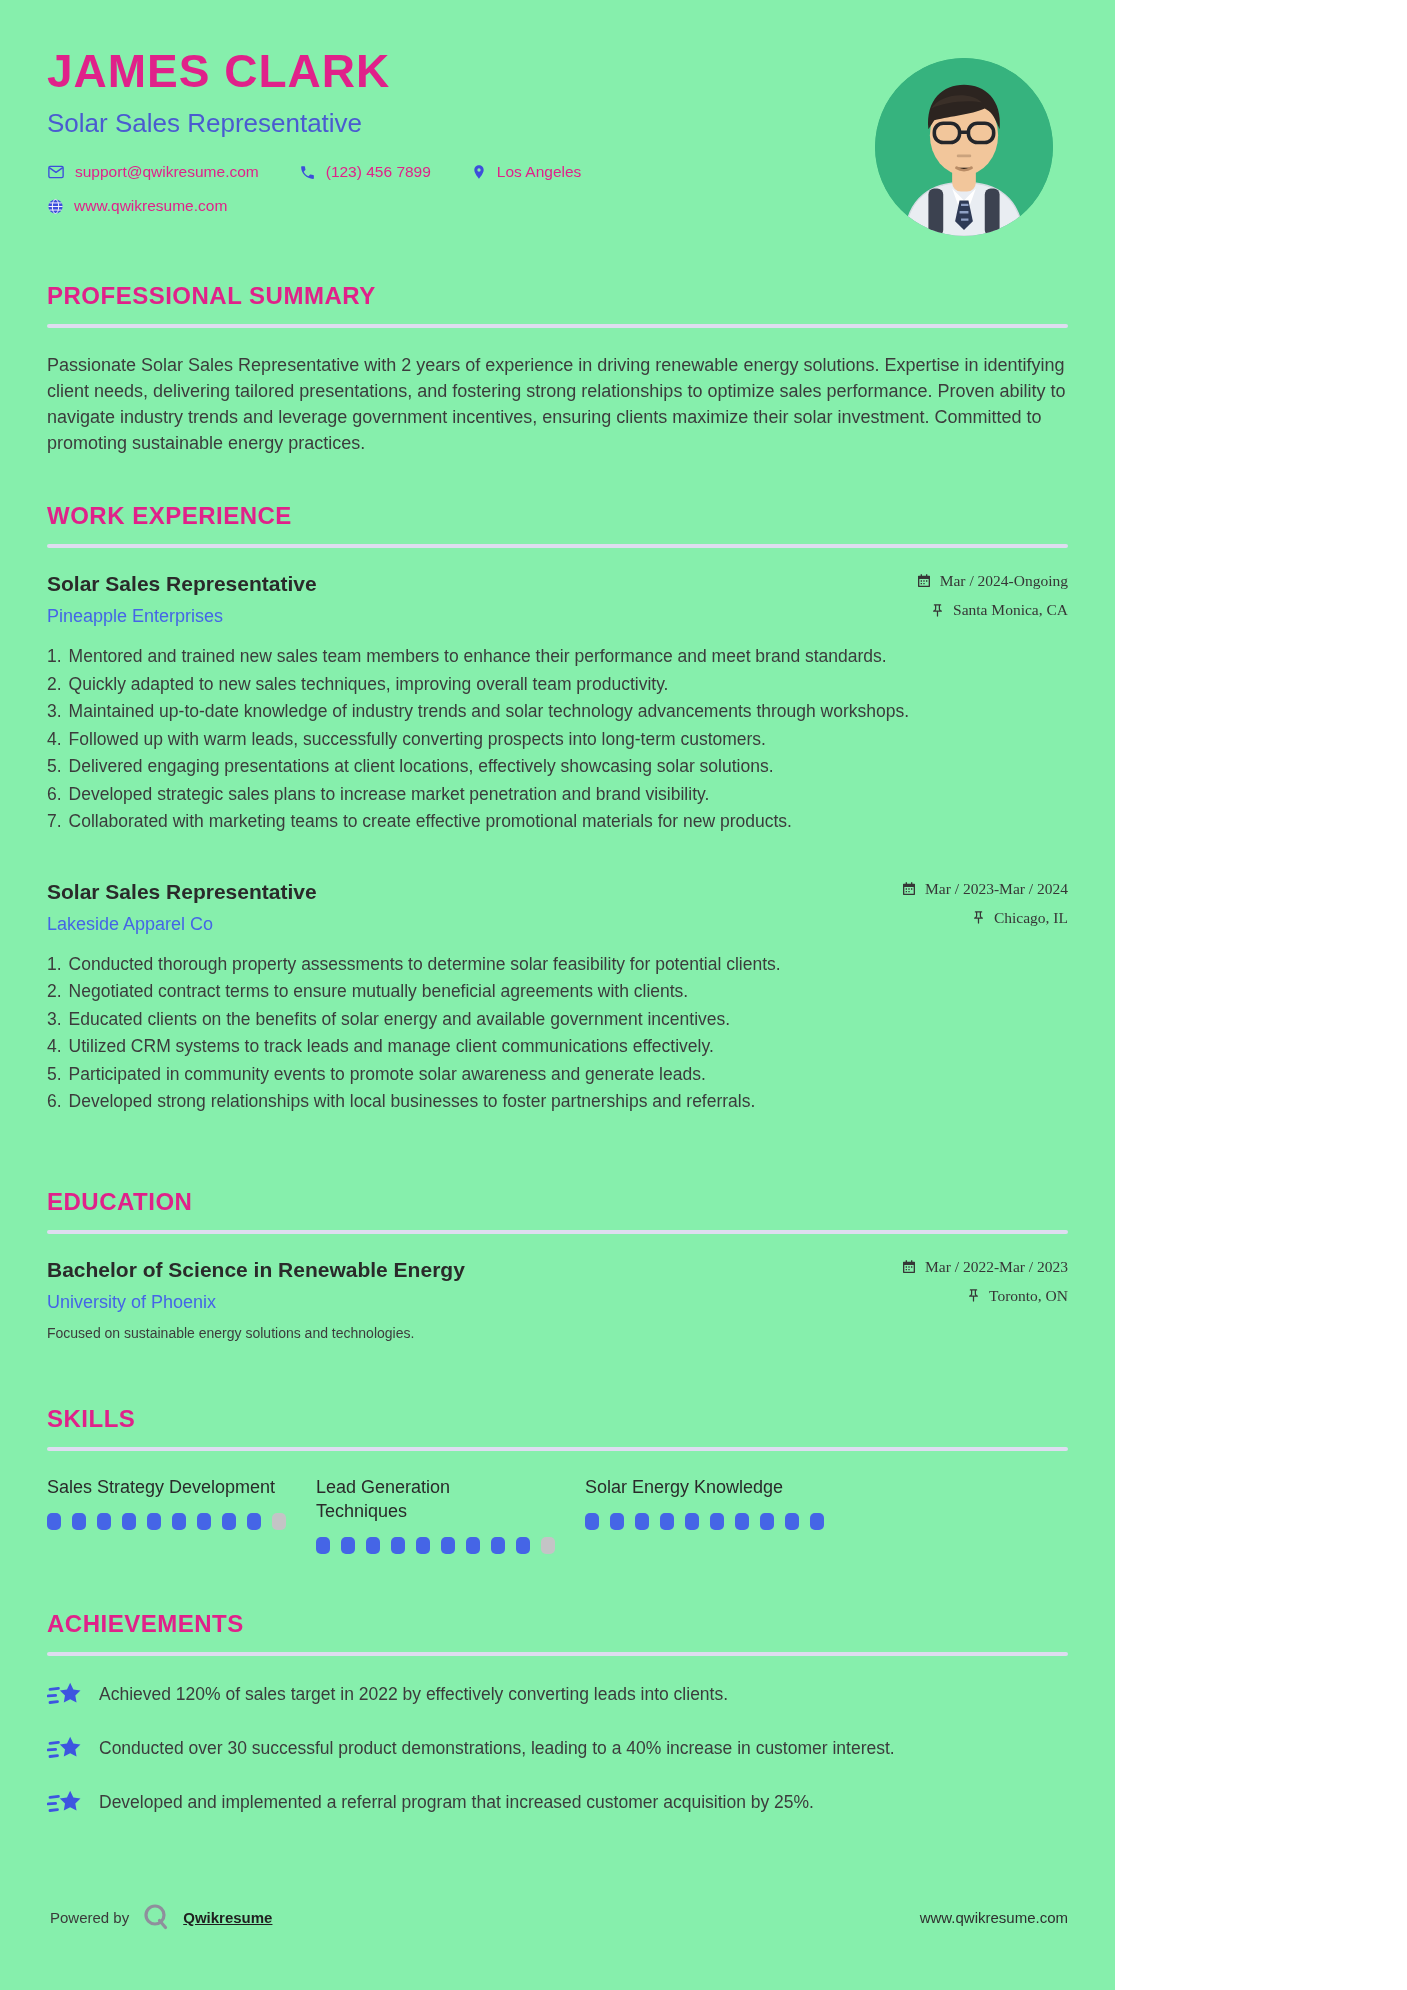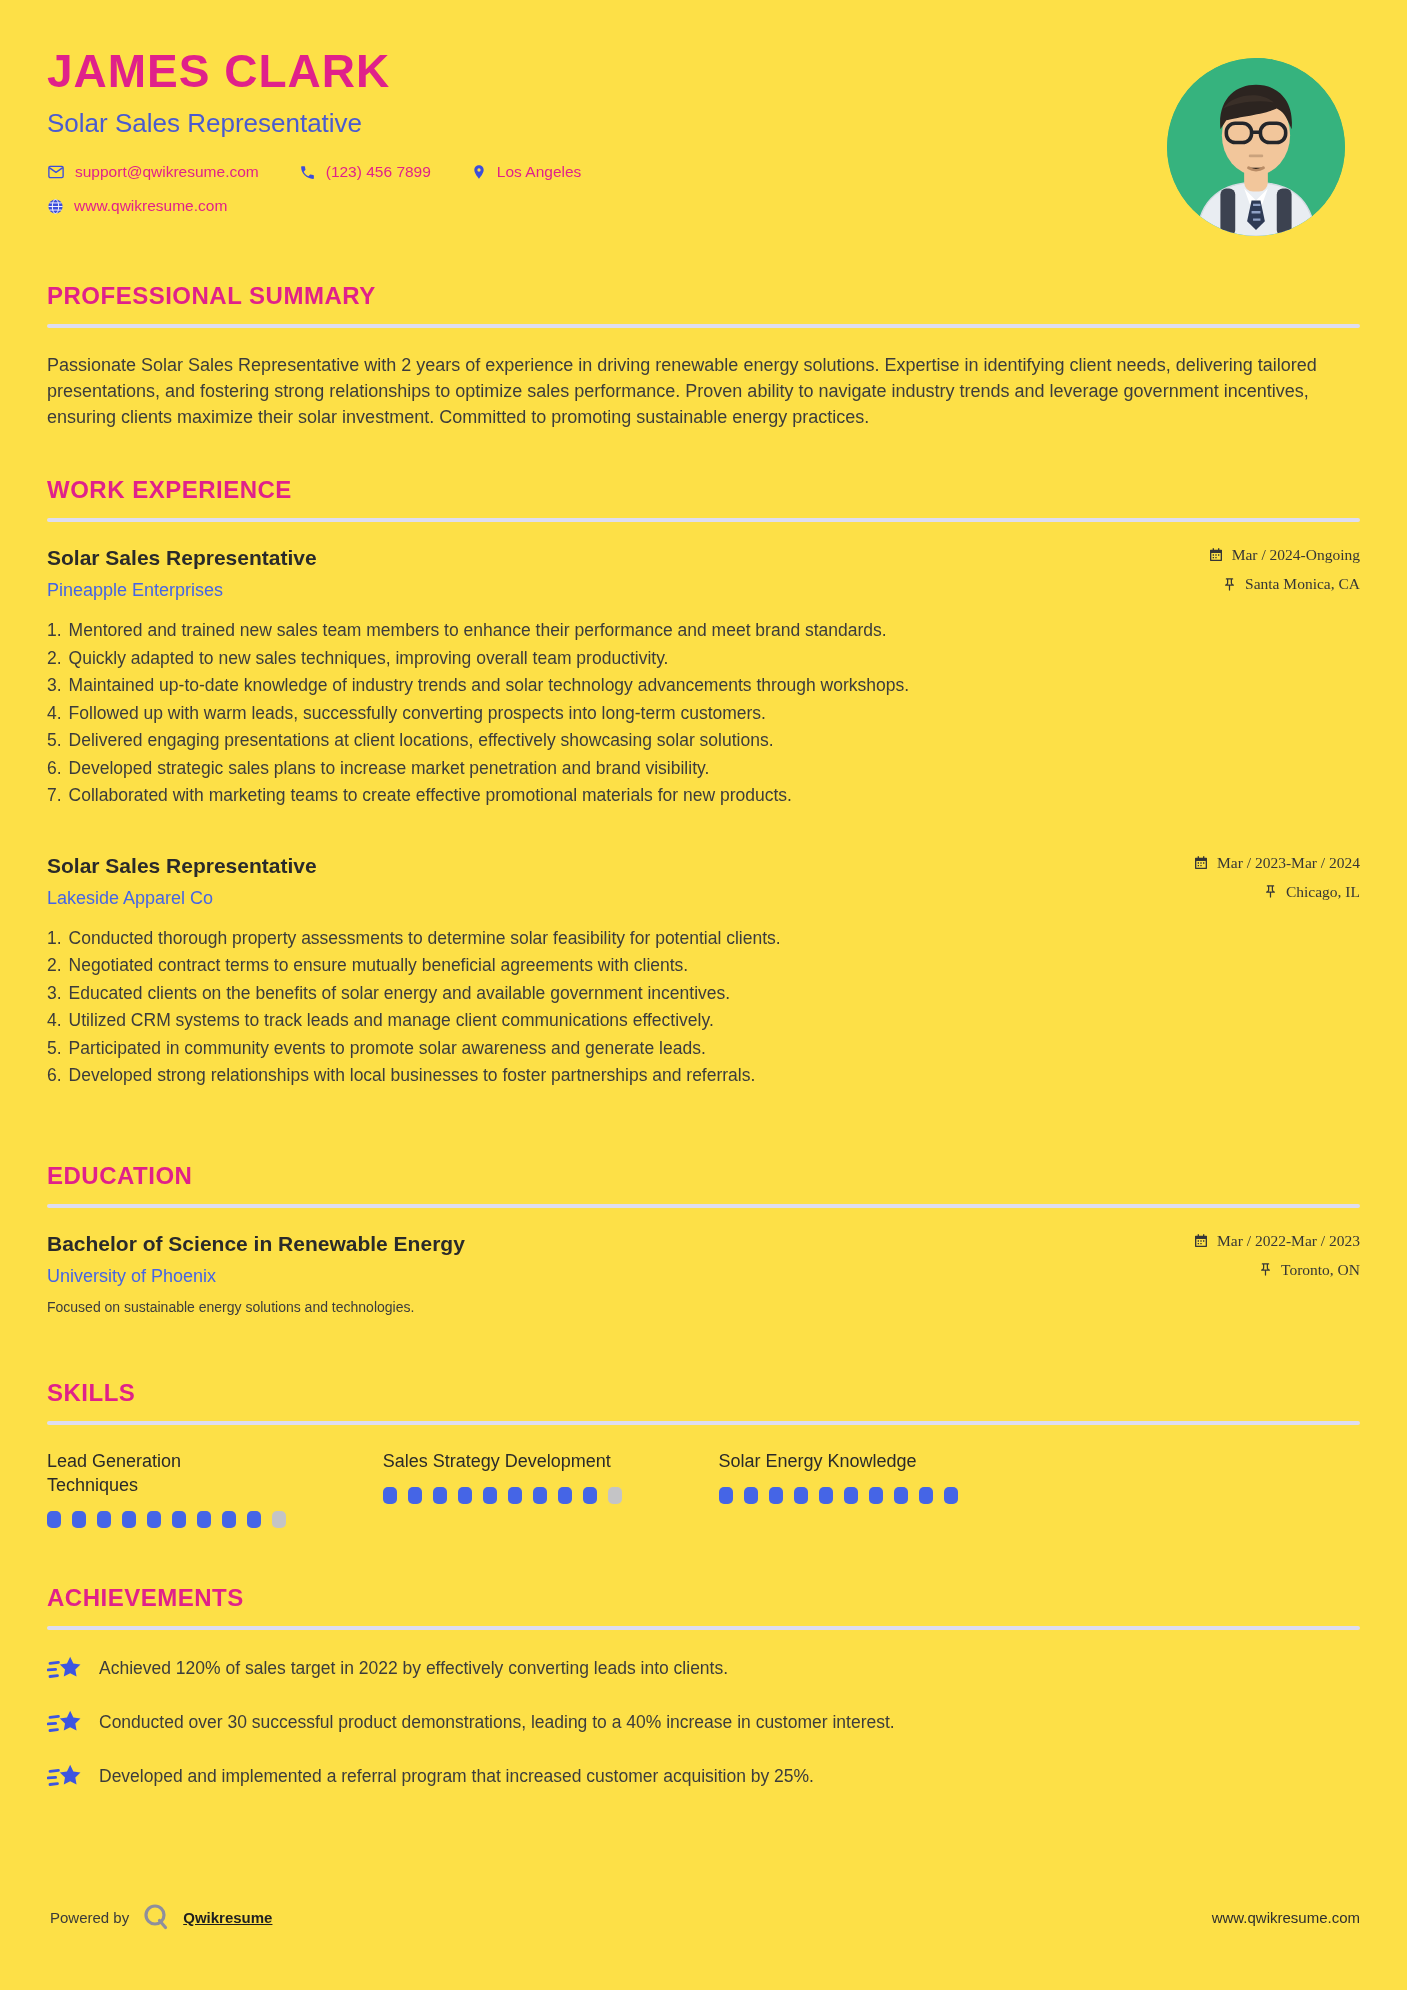--- a/index.html
+++ b/index.html
@@ -1,18 +1,18 @@
 <!DOCTYPE html>
 <html style="--c-accent: #E0218A; --c-title_blue: #4A5BD0; --c-link: #4565E6; --c-icon_blue: #3D4EDB; --c-dot_on: #4565E6; --c-dot_off: #C4C4C6; --c-divider: #DEDDF0; --c-text: #3C3C3C; --c-heading_dark: #2A2A2A; --c-meta: #363636; --c-avatar_bg: #36B37E; --c-star: #3D55E0;"><head>
 <meta charset="utf-8">
 <style>
   * { margin:0; padding:0; box-sizing:border-box; }
   html,body { background:#ffffff; }
   body { width:1407px; height:1990px; font-family:"Liberation Sans", sans-serif; }
-  .page { position:relative; width:1407px; height:1990px; background:#fde047; padding:0 47px; overflow:hidden; }
+  .page { position:relative; width:1115px; height:1990px; background:#86efac; padding:0 47px; overflow:hidden; }
 
   
   .header { display:flex; justify-content:space-between; align-items:flex-start; padding-top:44px; }
   .name { font-size:46px; font-weight:700; letter-spacing:1px; color:var(--c-accent); }
   .job-headline { font-size:26px; font-weight:500; color:var(--c-title_blue); margin-top:10px; }
   .contact-row { display:flex; gap:40px; margin-top:24px; }
   .contact-row + .contact-row { margin-top:16px; }
   .contact-item { display:flex; align-items:center; gap:10px; font-size:15.5px; font-weight:500; color:var(--c-accent); }
   .contact-item svg { flex:0 0 auto; }
   .avatar { width:178px; height:178px; border-radius:50%; overflow:hidden; margin:14px 15px 0 0; background:var(--c-avatar_bg); flex:0 0 auto; }
@@ -253,38 +253,38 @@
   </div>
 </div>
   </div>
 
   <div class="section" style="margin-top:64px;">
     <div class="section-heading">SKILLS</div>
     <div class="rule"></div>
     <div class="skills-grid">
 
   <div class="skill">
+    <div class="skill-label">Sales Strategy Development</div>
+    <div class="skill-dots">
+            <span class="dot on"></span>
+            <span class="dot on"></span>
+            <span class="dot on"></span>
+            <span class="dot on"></span>
+            <span class="dot on"></span>
+            <span class="dot on"></span>
+            <span class="dot on"></span>
+            <span class="dot on"></span>
+            <span class="dot on"></span>
+            <span class="dot off"></span>
+          </div>
+  </div>
+
+  <div class="skill">
     <div class="skill-label">Lead Generation
 Techniques</div>
-    <div class="skill-dots">
-            <span class="dot on"></span>
-            <span class="dot on"></span>
-            <span class="dot on"></span>
-            <span class="dot on"></span>
-            <span class="dot on"></span>
-            <span class="dot on"></span>
-            <span class="dot on"></span>
-            <span class="dot on"></span>
-            <span class="dot on"></span>
-            <span class="dot off"></span>
-          </div>
-  </div>
-
-  <div class="skill">
-    <div class="skill-label">Sales Strategy Development</div>
     <div class="skill-dots">
             <span class="dot on"></span>
             <span class="dot on"></span>
             <span class="dot on"></span>
             <span class="dot on"></span>
             <span class="dot on"></span>
             <span class="dot on"></span>
             <span class="dot on"></span>
             <span class="dot on"></span>
             <span class="dot on"></span>

